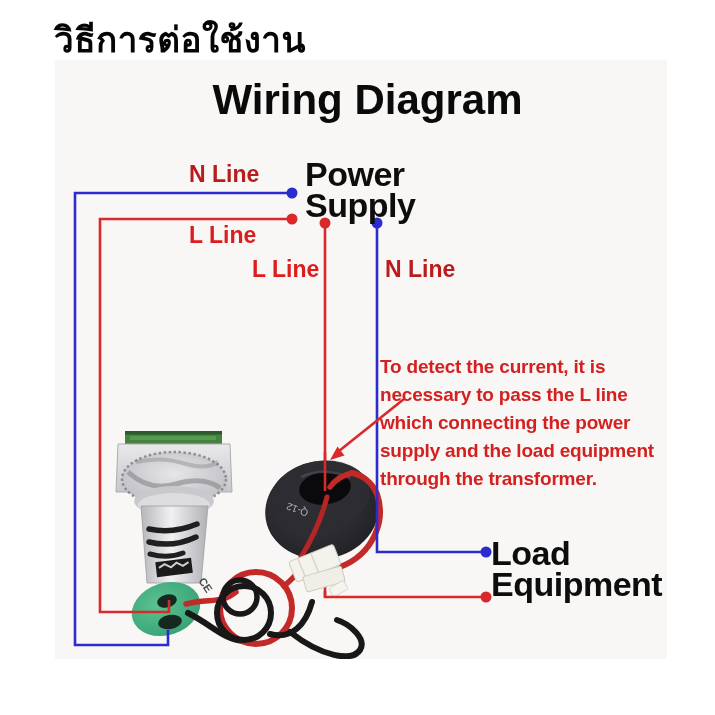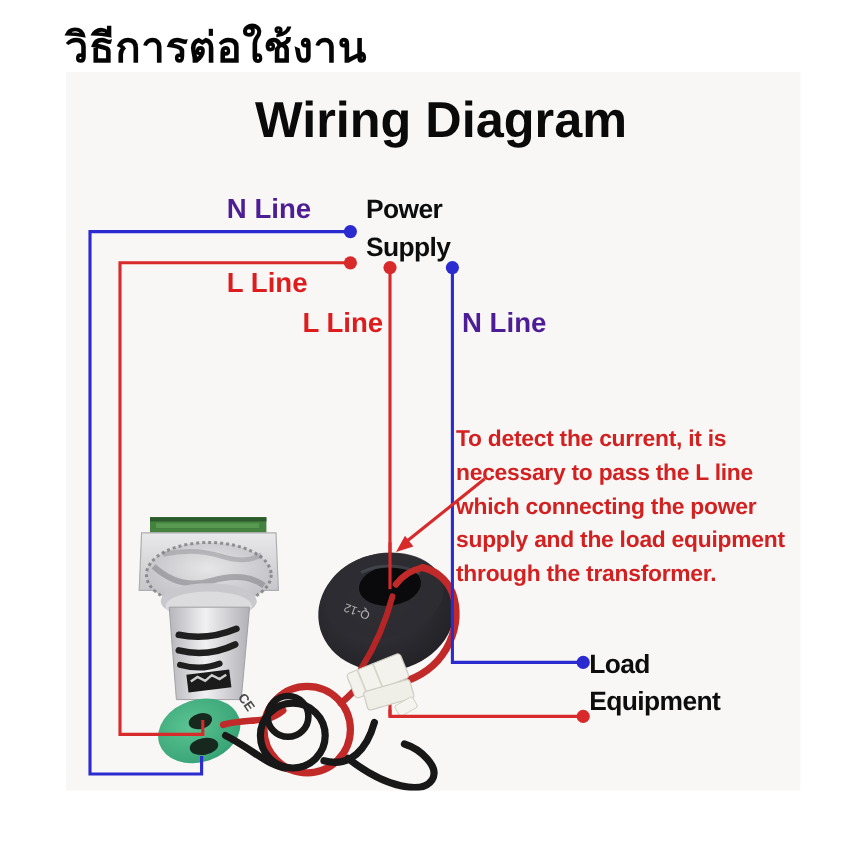--- a/index.html
+++ b/index.html
@@ -13,23 +13,23 @@
   }
   .lbl { position:absolute; white-space:pre; }
   .thai-title {
     left:54px; top:12px; font-size:35px; font-weight:bold; color:#050505;
     letter-spacing:0.5px;
   }
   .wiring-title {
     left:0; top:76px; width:735px; text-align:center; font-size:42px;
     font-weight:bold; color:#0a0a0a; letter-spacing:0px;
   }
-  .blue-lbl { color:#4c1d95; font-weight:bold; font-size:23px; }
+  .blue-lbl { color:#b91c1c; font-weight:bold; font-size:23px; }
   .red-lbl  { color:#dd1d1d; font-weight:bold; font-size:23px;text-align:center; }
-  .black-lbl{ color:#0d0d0d; font-weight:bold; font-size:22px; line-height:31px; letter-spacing:-0.5px; }
+  .black-lbl{ color:#0d0d0d; font-weight:bold; font-size:34px; line-height:31px; letter-spacing:-0.5px; }
   .note-text{
     color:#d32020; font-size:19px; line-height:28px; font-weight:bold;
     letter-spacing:-0.2px;
   }
   svg.diagram { position:absolute; left:0; top:0; }
   svg text { font-family:"Liberation Sans", sans-serif; }
 </style>
 </head>
 <body>
 

